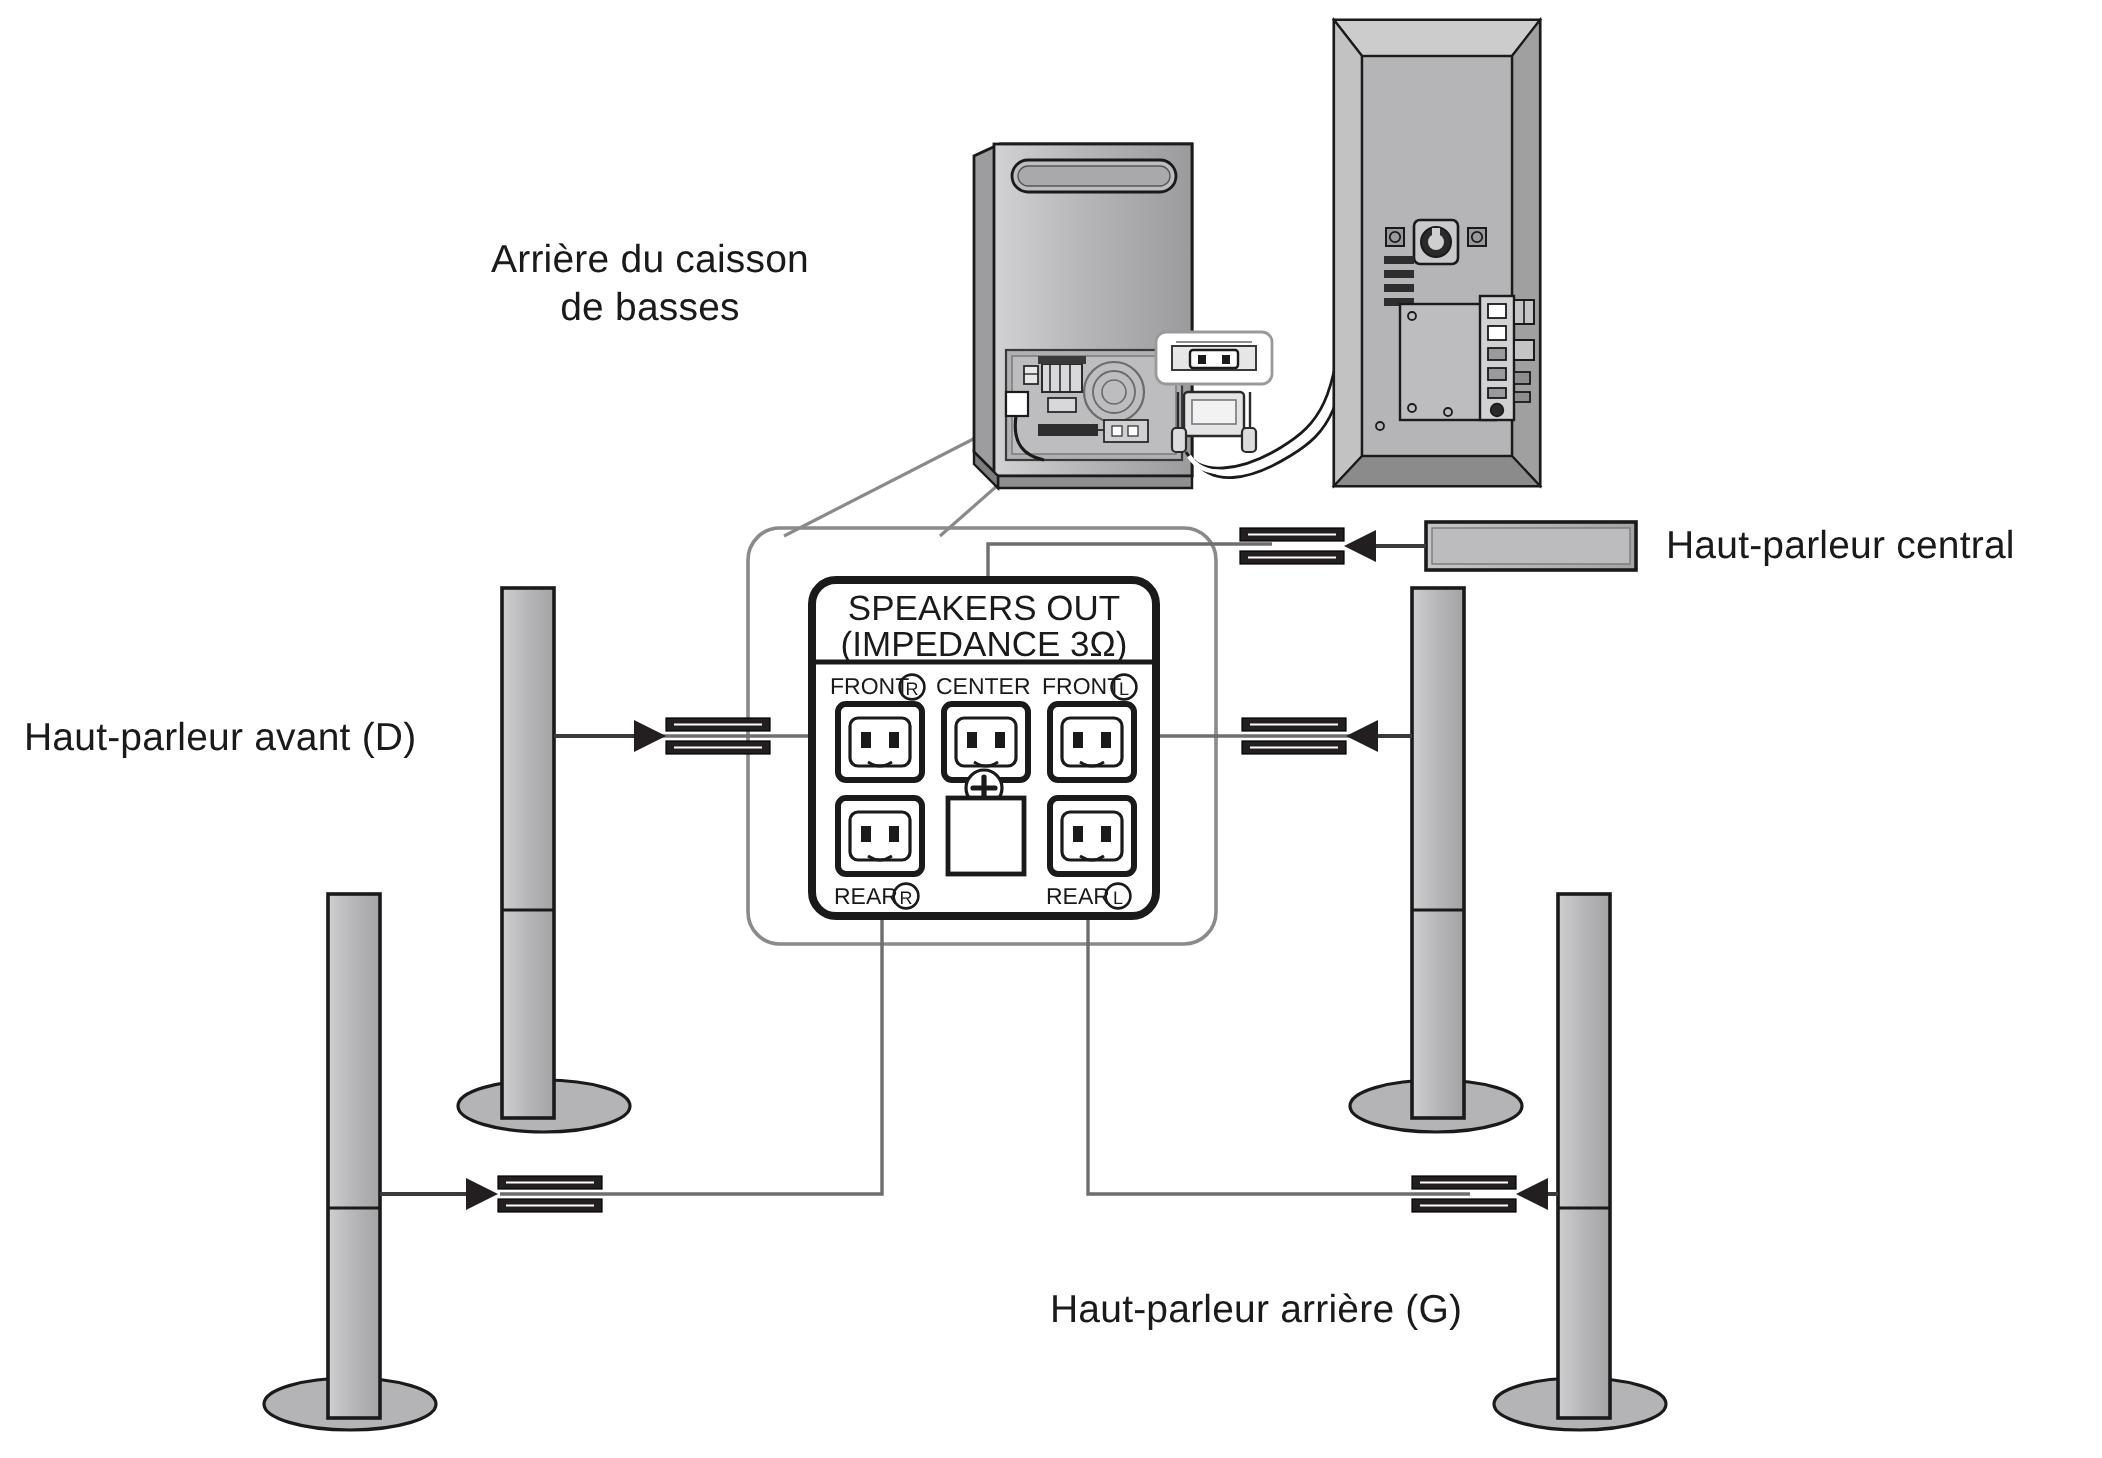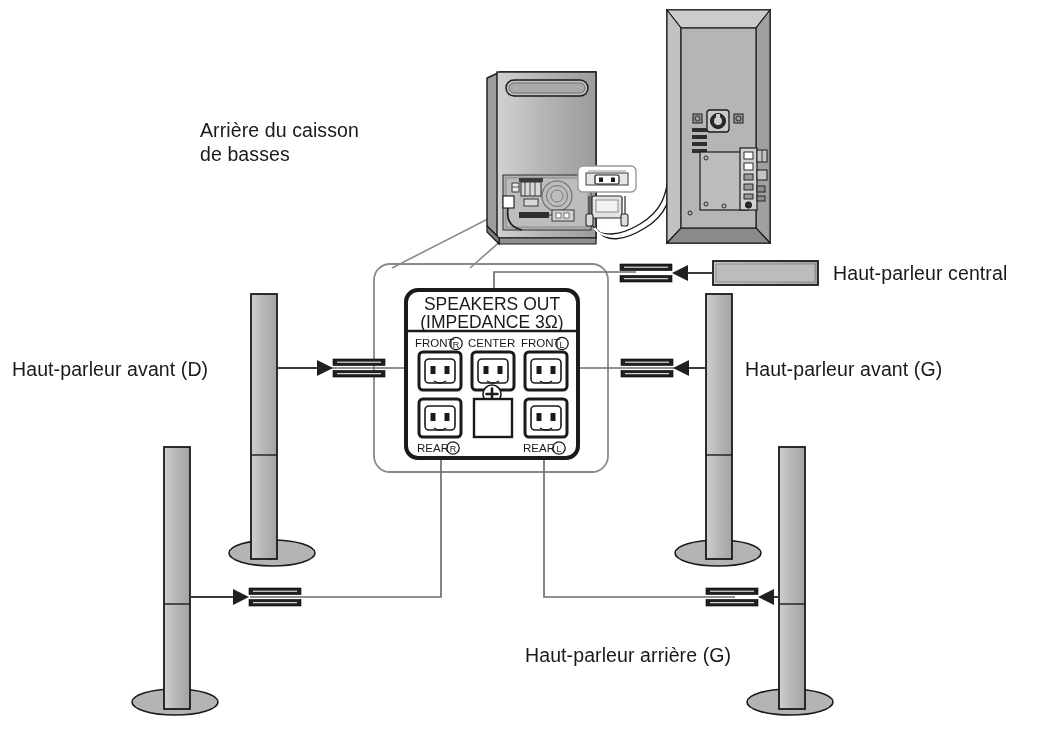--- a/index.html
+++ b/index.html
@@ -1,20 +1,20 @@
 <!DOCTYPE html>
 <html><head>
 <meta charset="utf-8">
 <style>
   html,body{margin:0;padding:0;background:#ffffff;}
   body{width:1051px;height:729px;font-family:"Liberation Sans",sans-serif;overflow:hidden;}
   #stage{position:relative;width:1051px;height:729px;background:#fff;}
   svg#diagram{position:absolute;left:0;top:0;width:1051px;height:729px;display:block;}
   .lbl{position:absolute;color:#1a1a1a;font-family:"Liberation Sans",sans-serif;font-size:19.5px;line-height:24px;white-space:pre;letter-spacing:0.1px;}
-  .lbl.right{text-align:left;}
+  .lbl.right{text-align:center;}
 </style>
 </head>
 <body>
 
 <div id="stage">
 
   <svg id="diagram" viewBox="0 0 1051 729">
     <defs>
       <linearGradient id="gSub" x1="0" y1="0" x2="1" y2="0">
         <stop offset="0" stop-color="#d2d2d4"></stop>
@@ -306,18 +306,17 @@
     </g>
   </svg>
 
   <div class="lbl right" style="left:200px; top:118px; width:250px;">Arrière du caisson<br>de basses</div>
 
 
   <div class="lbl" style="left:12px; top:357px;">Haut-parleur avant (D)</div>
 
   <div class="lbl" style="left:833px; top:261px;">Haut-parleur central</div>
 
-  <div class="lbl" style="left:745px; top:357px;">Haut-parleur avant (G)</div>
 
 
   <div class="lbl" style="left:525px; top:643px;text-align:center;">Haut-parleur arrière (G)</div>
 
 </div>
 
 </body></html>

